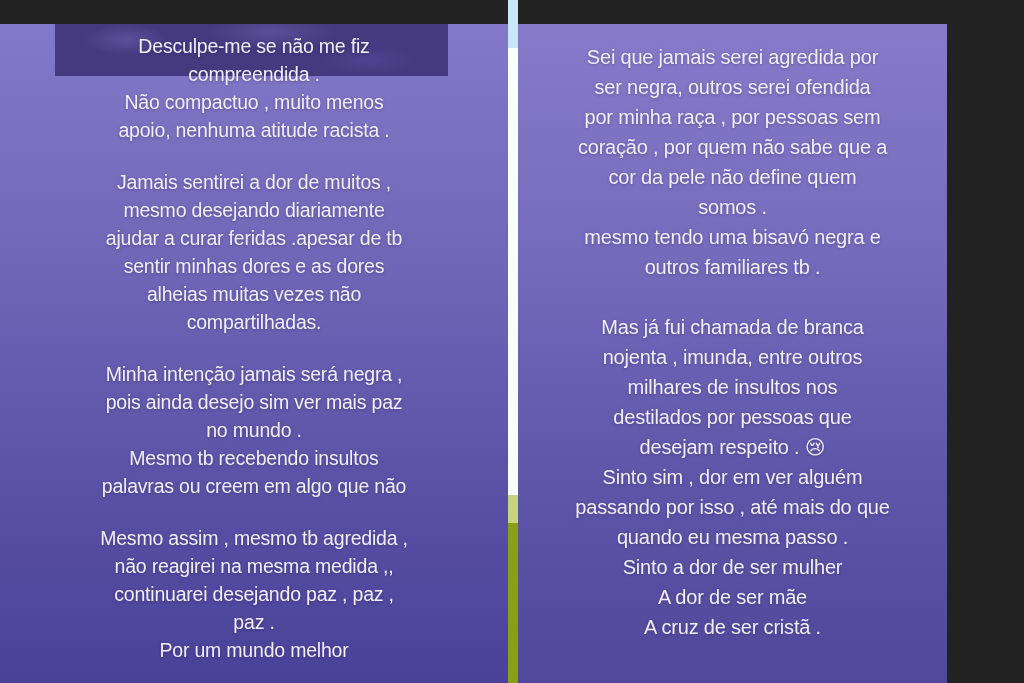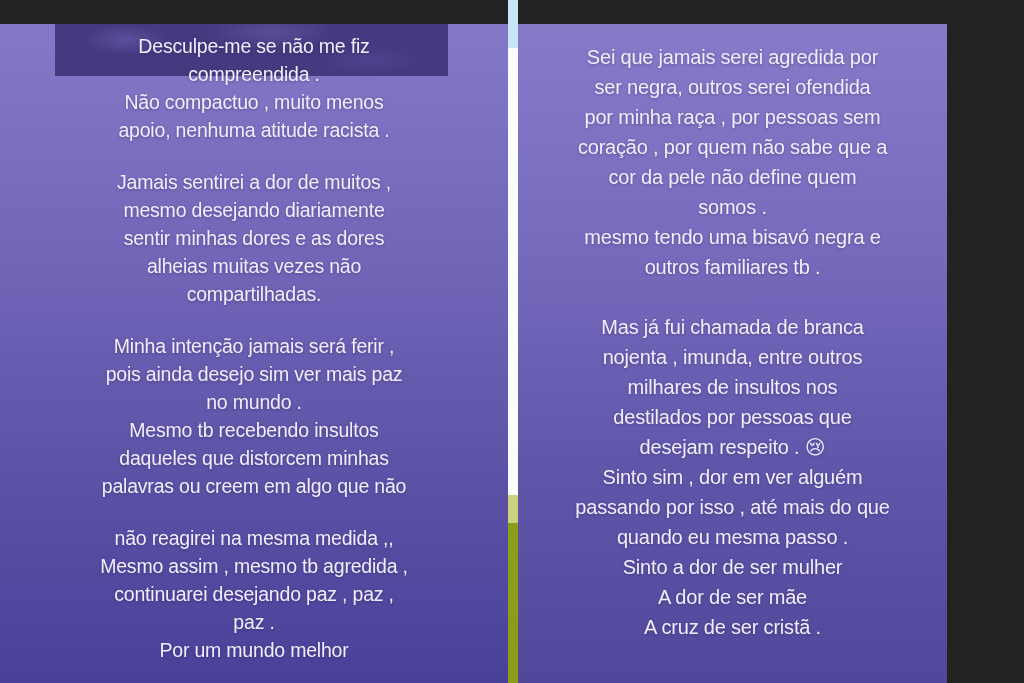--- a/index.html
+++ b/index.html
@@ -75,35 +75,35 @@
     <div class="story-text">
         <div class="story-paragraph">
           <div class="story-line">Desculpe-me se não me fiz</div>
           <div class="story-line">compreendida .</div>
           <div class="story-line">Não compactuo , muito menos</div>
           <div class="story-line">apoio,  nenhuma atitude racista .</div>
         </div>
         <div class="story-paragraph">
           <div class="story-line">Jamais sentirei a dor de muitos ,</div>
           <div class="story-line">mesmo desejando diariamente</div>
+          <div class="story-line">ajudar a curar feridas .apesar de tb</div>
           <div class="story-line">sentir minhas dores e as dores</div>
           <div class="story-line">alheias muitas vezes não</div>
           <div class="story-line">compartilhadas.</div>
         </div>
         <div class="story-paragraph">
-          <div class="story-line">Minha intenção jamais será ferir ,</div>
+          <div class="story-line">Minha intenção jamais será negra ,</div>
           <div class="story-line">pois ainda desejo sim ver mais paz</div>
           <div class="story-line">no mundo .</div>
           <div class="story-line">Mesmo tb recebendo insultos</div>
-          <div class="story-line">daqueles que distorcem minhas</div>
           <div class="story-line">palavras ou creem em algo que não</div>
         </div>
         <div class="story-paragraph">
+          <div class="story-line">Mesmo assim , mesmo tb agredida ,</div>
           <div class="story-line">não reagirei na mesma medida ,,</div>
-          <div class="story-line">Mesmo assim , mesmo tb agredida ,</div>
           <div class="story-line">continuarei desejando paz , paz ,</div>
           <div class="story-line">paz .</div>
           <div class="story-line">Por um mundo melhor</div>
         </div>
       </div>
   </div>
 
   <div class="divider-strip">
     <div class="strip-seg sky"></div>
     <div class="strip-seg white"></div>

